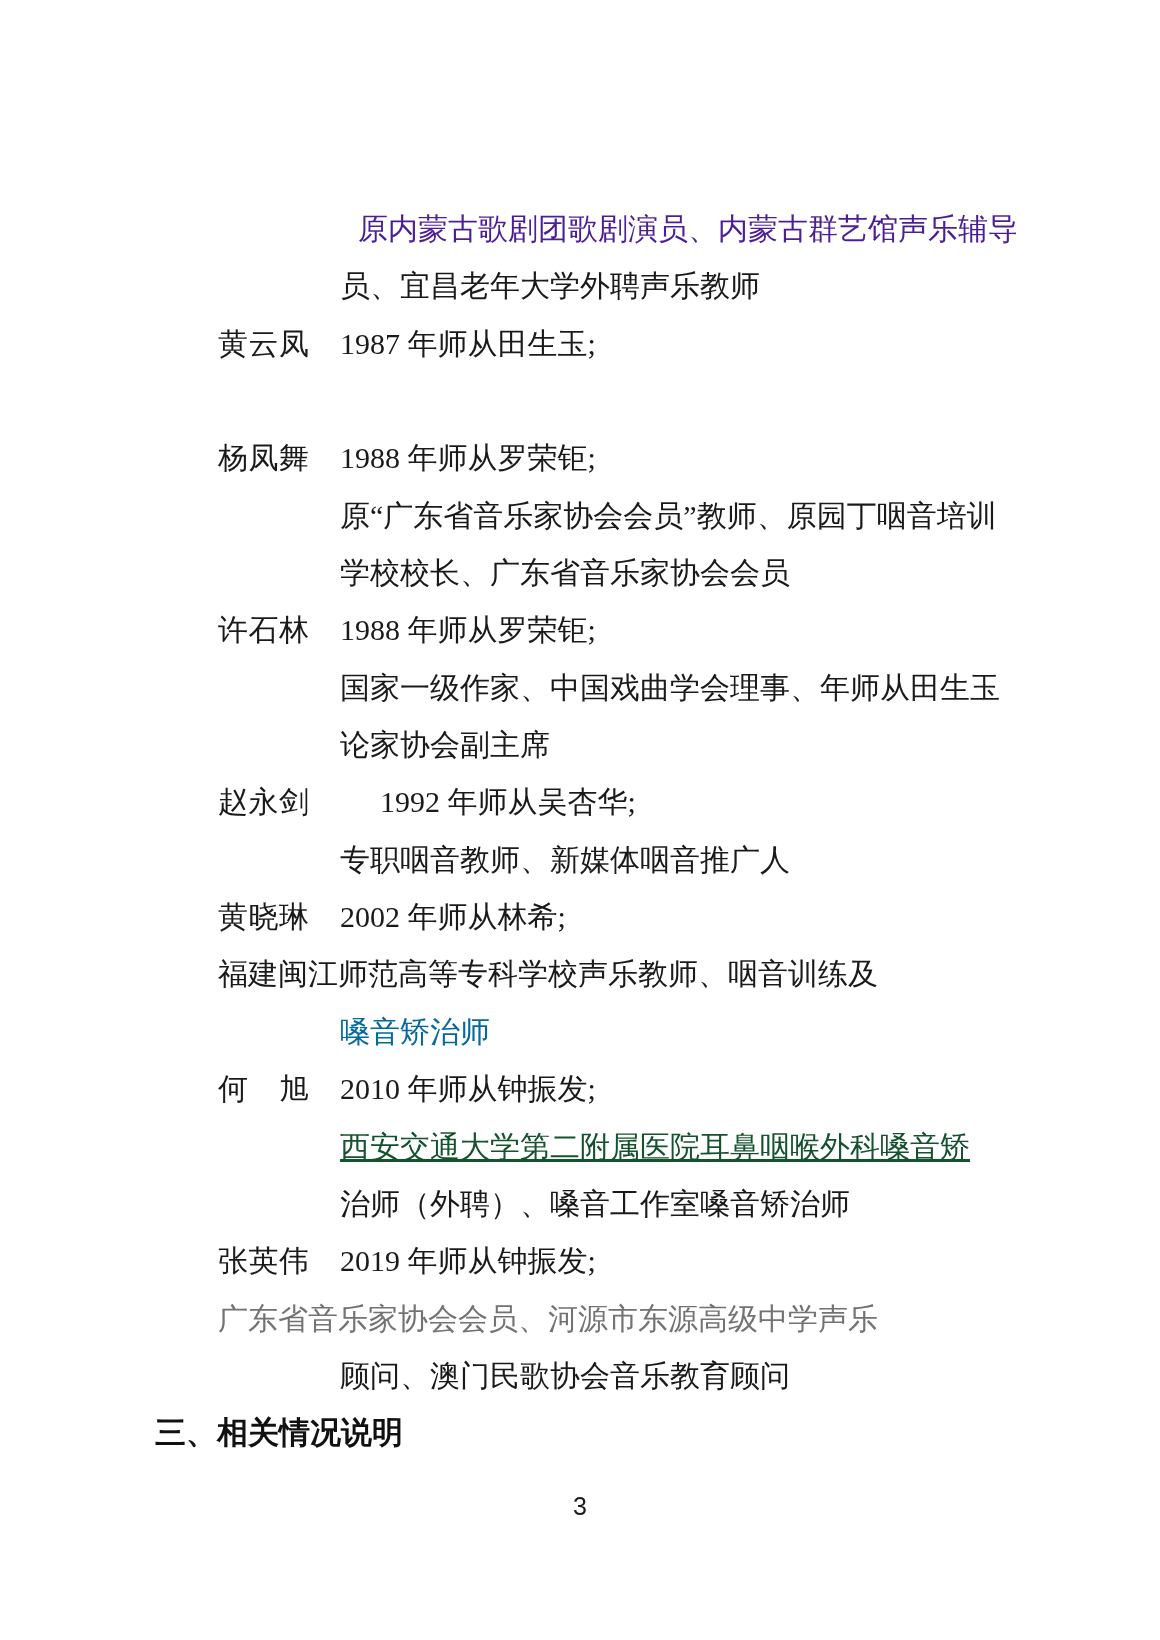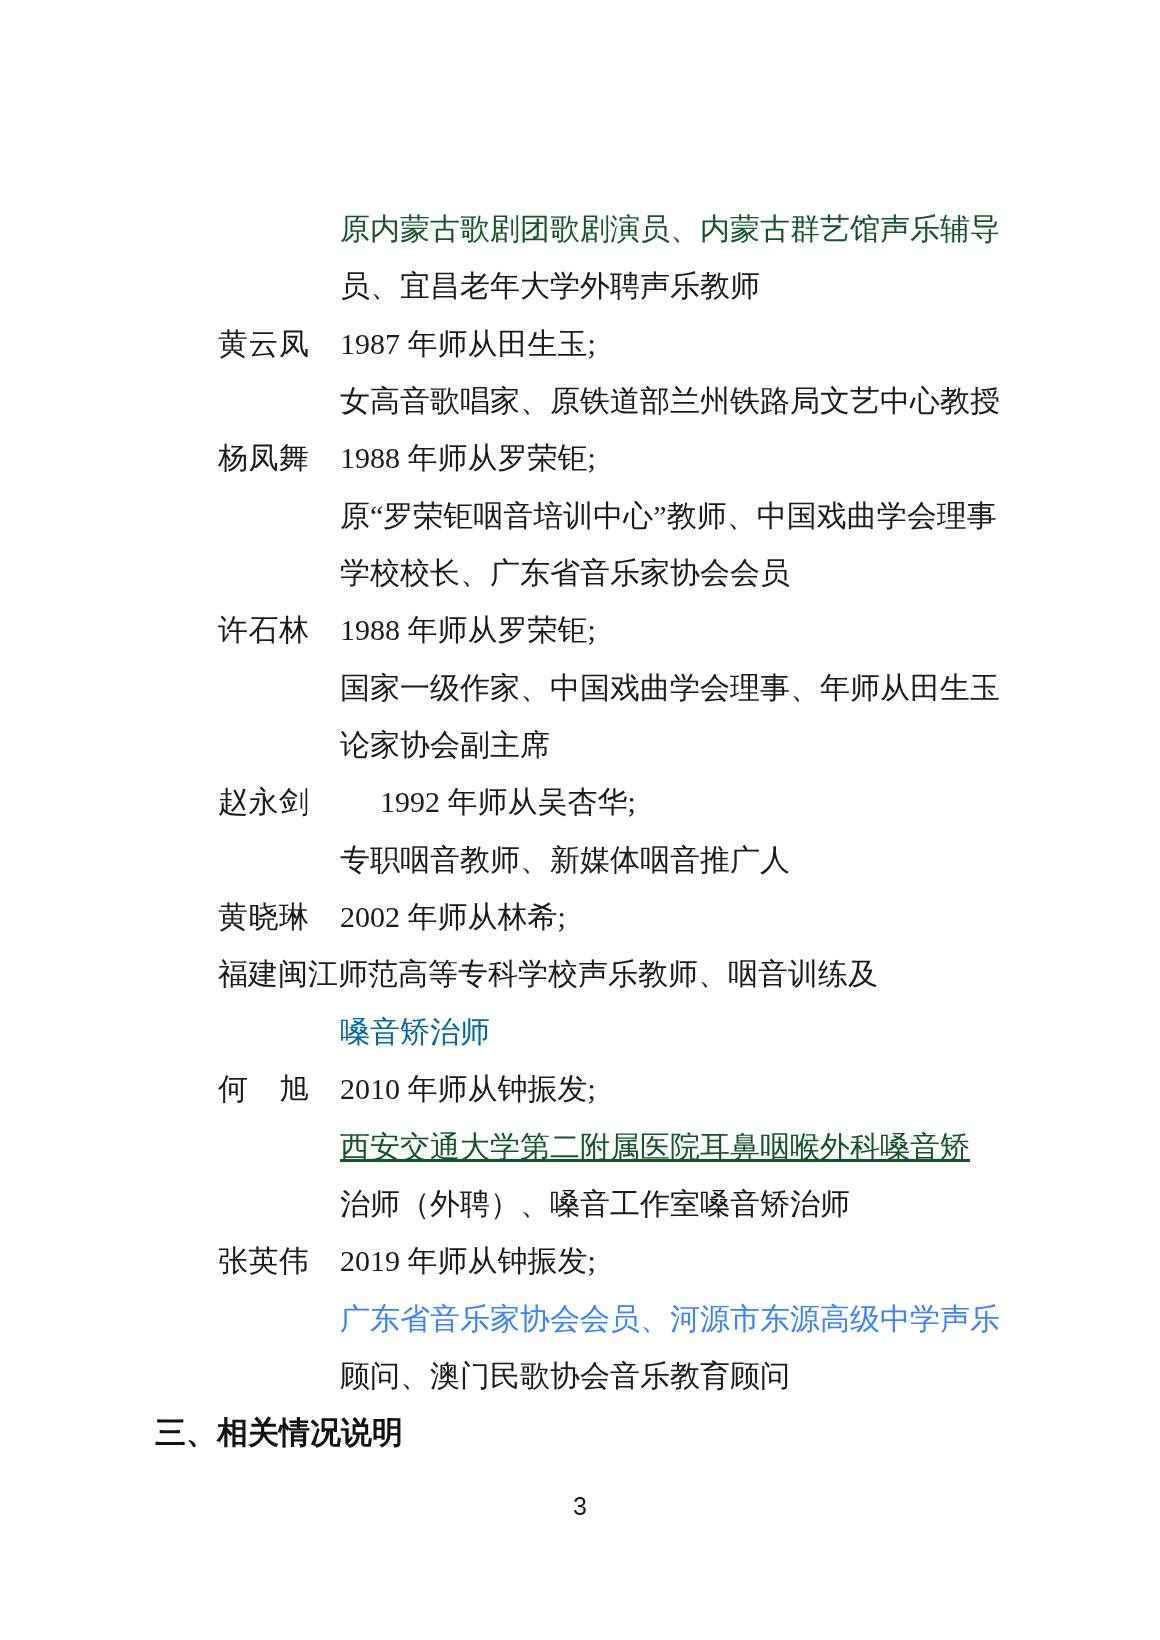--- a/index.html
+++ b/index.html
@@ -54,43 +54,42 @@
     font-size: 25px;
     color: #1a1a1a;
   }
 </style>
 </head>
 <body style="background: rgb(255, 255, 255);">
 
 <div class="page" style="background: rgb(255, 255, 255);">
 
   <div class="entry-list">
-      <div class="line" style="color: #14532d;">
+      <div class="line" style="color: #4c1d95; justify-content: flex-end;">
       <span class="name-cell"></span>
       <span class="text-cell">原内蒙古歌剧团歌剧演员、内蒙古群艺馆声乐辅导</span>
     </div>
       <div class="line" style="color: rgb(26, 26, 26);">
       <span class="name-cell"></span>
       <span class="text-cell">员、宜昌老年大学外聘声乐教师</span>
     </div>
       <div class="line" style="color: rgb(26, 26, 26);">
       <span class="name-cell">黄云凤</span>
       <span class="text-cell">1987 年师从田生玉;</span>
     </div>
       <div class="line" style="color: rgb(26, 26, 26);">
       <span class="name-cell"></span>
-      <span class="text-cell">女高音歌唱家、原铁道部兰州铁路局文艺中心教授</span>
     </div>
       <div class="line" style="color: rgb(26, 26, 26);">
       <span class="name-cell">杨凤舞</span>
       <span class="text-cell">1988 年师从罗荣钜;</span>
     </div>
       <div class="line" style="color: rgb(26, 26, 26);">
       <span class="name-cell"></span>
-      <span class="text-cell">原“罗荣钜咽音培训中心”教师、中国戏曲学会理事</span>
+      <span class="text-cell">原“广东省音乐家协会会员”教师、原园丁咽音培训</span>
     </div>
       <div class="line" style="color: rgb(26, 26, 26);">
       <span class="name-cell"></span>
       <span class="text-cell">学校校长、广东省音乐家协会会员</span>
     </div>
       <div class="line" style="color: rgb(26, 26, 26);">
       <span class="name-cell">许石林</span>
       <span class="text-cell">1988 年师从罗荣钜;</span>
     </div>
       <div class="line" style="color: rgb(26, 26, 26);">
@@ -130,21 +129,21 @@
       <span class="text-cell">西安交通大学第二附属医院耳鼻咽喉外科嗓音矫</span>
     </div>
       <div class="line" style="color: rgb(26, 26, 26);">
       <span class="name-cell"></span>
       <span class="text-cell">治师（外聘）、嗓音工作室嗓音矫治师</span>
     </div>
       <div class="line" style="color: rgb(26, 26, 26);">
       <span class="name-cell">张英伟</span>
       <span class="text-cell">2019 年师从钟振发;</span>
     </div>
-      <div class="line" style="color: #3b82f6;">
+      <div class="line" style="color: #737373; flex-direction: column;">
       <span class="name-cell"></span>
       <span class="text-cell">广东省音乐家协会会员、河源市东源高级中学声乐</span>
     </div>
       <div class="line" style="color: rgb(26, 26, 26);">
       <span class="name-cell"></span>
       <span class="text-cell">顾问、澳门民歌协会音乐教育顾问</span>
     </div>
     </div>
 
   <div class="section-heading">三、相关情况说明</div>

